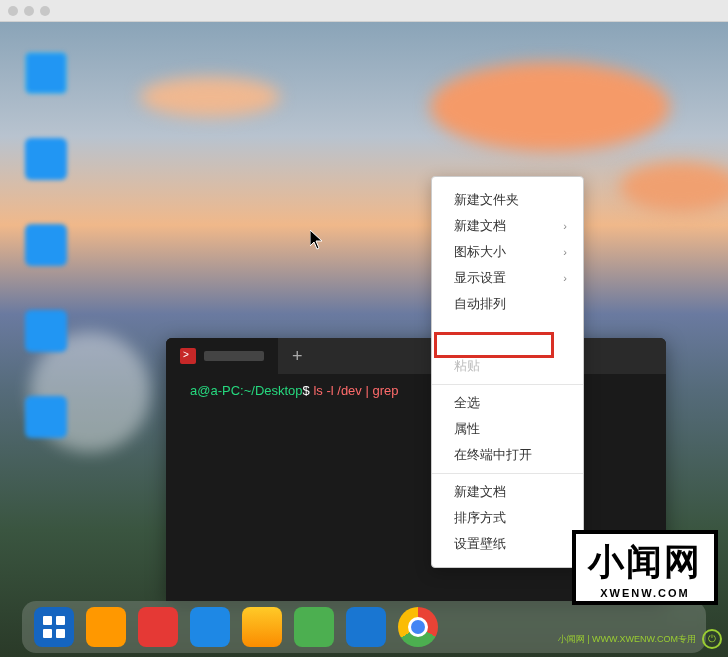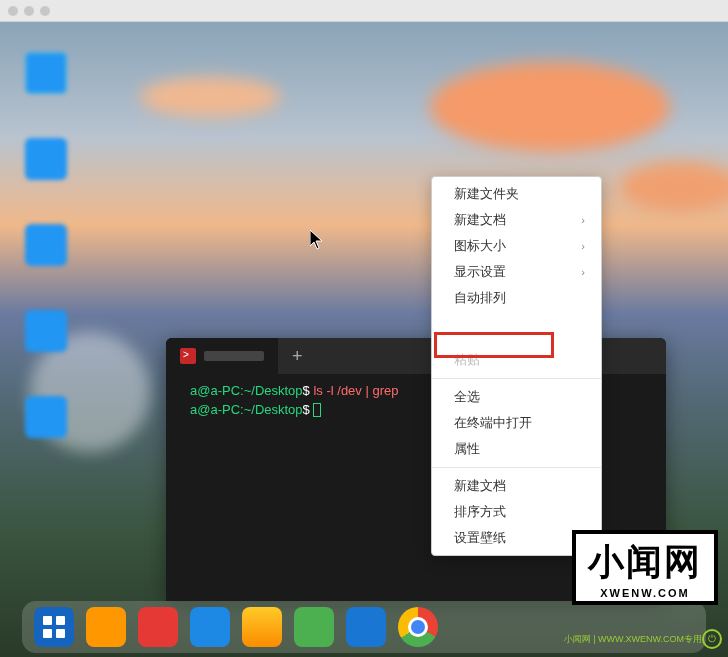--- a/index.html
+++ b/index.html
@@ -26,24 +26,24 @@
   .desk-icons { position:absolute; left:25px; top:30px; display:flex; flex-direction:column; gap:44px; }
   .desk-icon { width:42px; height:42px; border-radius:6px; background:#2196f3; filter: blur(2px); }
   .desk-icon.sel { outline:2px solid #3daee9; outline-offset:-2px; }
 
   
   .cursor { position:absolute; left:310px; top:208px; width:14px; height:20px; }
   .cursor svg { width:14px; height:20px; }
 
   
   .context-menu {
-    position:absolute; left:431px; top:154px; width:171px;
+    position:absolute; left:431px; top:154px; width:153px;
     background:#fff; border:1px solid #ccc; border-radius:4px;
     box-shadow:0 4px 16px rgba(0,0,0,.25);
-    padding:4px 0; font-size:13px; color:#333;
+    padding:10px 0; font-size:13px; color:#333;
   }
   .menu-item { display:flex; justify-content:space-between; align-items:center; padding:4px 16px 4px 22px; cursor:default; }
   .menu-item.disabled { color:#bbb;margin-top:36px; }
   .menu-arrow { color:#888; font-size:11px; }
   .menu-sep { height:1px; background:#e5e5e5; margin:5px 0; }
   .highlight-box {
     position:absolute; left:434px; top:310px; width:120px; height:26px;
     border:3px solid #d93025; pointer-events:none;
   }
 
@@ -80,21 +80,21 @@
   .d-store{background:#1e88e5;}
   .d-app1{background:linear-gradient(#ffca28,#fb8c00);}
   .d-app2{background:#4caf50;}
   .d-video{background:#1976d2;}
   .d-chrome{background:conic-gradient(#ea4335 0 33%,#4caf50 33% 66%,#fbbc05 66% 100%); border-radius:50%; position:relative;}
   .d-chrome::after{content:"";position:absolute;inset:10px;background:#fff;border-radius:50%;}
   .d-chrome::before{content:"";position:absolute;inset:13px;background:#4285f4;border-radius:50%;z-index:1;}
   .dock-icon svg { width:100%; height:100%; }
 
   
-  .tray { position:absolute; right:6px; bottom:8px; display:flex; align-items:center; color:#9acd32; font-size:10px; }
+  .tray { position:absolute; right:6px; bottom:8px; display:flex; align-items:center; gap:6px; color:#9acd32; font-size:10px; }
   .tray .power { width:20px;height:20px;border:2px solid #9acd32;border-radius:50%;display:flex;align-items:center;justify-content:center; }
   .tray .txt { font-size:9px; }
 
   
   .watermark {
     position:absolute; right:10px; bottom:52px; background:#fff; border:4px solid #000;
     padding:4px 12px 2px; text-align:center;
   }
   .watermark .big { font-size:36px; font-weight:900; letter-spacing:2px; }
   .watermark .small { font-size:11px; letter-spacing:2px; font-weight:700; }
@@ -128,24 +128,20 @@
         <span class="term-tab-icon"></span>
         <span class="term-tab-title"></span>
       </div>
       <div class="term-newtab">+</div>
     </div>
     <div class="term-body">
       <div>
         <span class="prompt">a@a-PC</span><span class="prompt">:</span><span class="path">~/Desktop</span><span class="dollar">$</span>
         <span class="cmd">ls -l /dev | grep</span>
       </div>
-      <div>
-        <span class="prompt">a@a-PC</span><span class="prompt">:</span><span class="path">~/Desktop</span><span class="dollar">$</span>
-        <span class="term-cursor"></span>
-      </div>
     </div>
   </div>
 
   <div class="context-menu">
     <div class="menu-item">
         <span>新建文件夹</span>
       </div>
     <div class="menu-item">
         <span>新建文档</span>
         <span class="menu-arrow">›</span>
@@ -162,24 +158,24 @@
         <span>自动排列</span>
       </div>
     <div class="menu-item disabled">
         <span>粘贴</span>
       </div>
     <div class="menu-sep"></div>
     <div class="menu-item">
         <span>全选</span>
       </div>
     <div class="menu-item">
+        <span>属性</span>
+      </div>
+    <div class="menu-item">
         <span>在终端中打开</span>
-      </div>
-    <div class="menu-item">
-        <span>属性</span>
       </div>
     <div class="menu-sep"></div>
     <div class="menu-item">
         <span>新建文档</span>
       </div>
     <div class="menu-item">
         <span>排序方式</span>
       </div>
     <div class="menu-item">
         <span>设置壁纸</span>

